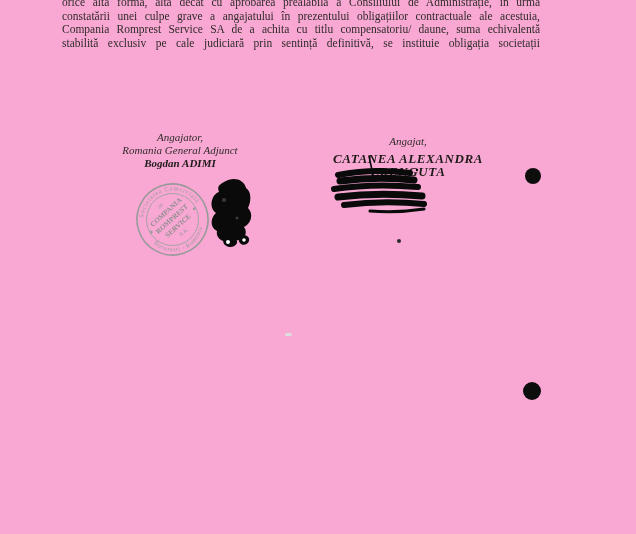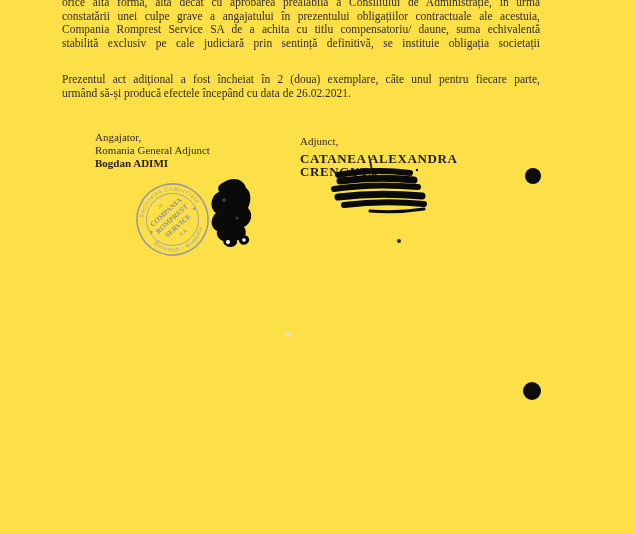--- a/index.html
+++ b/index.html
@@ -1,41 +1,43 @@
 <!DOCTYPE html>
 <html><head>
 <meta charset="utf-8">
 <style>
   html,body{margin:0;padding:0;background:#ffffff;}
   .page{
     position:relative;
     width:636px;height:534px;
-    background:#fde047;
+    background:#f9a8d4;
     overflow:hidden;
     font-family:"Liberation Serif", serif;
     color:#2f2b28;
   }
   .textblock{
     position:absolute;
     left:62px;width:478px;
     font-size:11.5px;
     line-height:13.6px;
   }
   .jline{
     text-align:justify;
     text-align-last:justify;
     white-space:normal;
   }
   .jline.lastline{text-align-last:left;}
   .para1{top:-4px;}
   .para2{top:73px;}
   .sigblock{
     position:absolute;
+    text-align:center;
     font-size:11px;
     line-height:13.2px;
+    font-style:italic;
   }
   .sig-left{left:95px;top:131px;width:170px;}
   .sig-right{left:300px;top:135px;width:216px;}
   .sig-name{
     font-weight:bold;
     color:#1d1a17;
   }
   .sig-right .sig-name{
     margin-top:4px;
     letter-spacing:0.6px;
@@ -69,33 +71,29 @@
 
 <div class="page">
 
   <div class="textblock para1">
     <div class="jline">orice altă formă, alta decât cu aprobarea prealabilă a Consiliului de Administrație, în urma</div>
     <div class="jline">constatării unei culpe grave a angajatului în prezentului obligațiilor contractuale ale acestuia,</div>
     <div class="jline">Compania Romprest Service SA de a achita cu titlu compensatoriu/ daune, suma echivalentă</div>
     <div class="jline">stabilită exclusiv pe cale judiciară prin sentință definitivă, se instituie obligația societații</div>
   </div>
 
-  <div class="textblock para2">
-    <div class="jline">Prezentul act adițional a fost încheiat în 2 (doua) exemplare, câte unul pentru fiecare parte,</div>
-    <div class="jline lastline">urmând să-și producă efectele începând cu data de 26.02.2021.</div>
-  </div>
 
   <div class="sigblock sig-left">
     <div>Angajator,</div>
     <div>Romania General Adjunct</div>
     <div class="sig-name">Bogdan ADIMI</div>
   </div>
 
   <div class="sigblock sig-right">
-    <div>Adjunct,</div>
+    <div>Angajat,</div>
     <div class="sig-name">CATANEA ALEXANDRA CRENGUTA</div>
   </div>
 
   <svg class="stamp" viewBox="0 0 77 77">
     <g transform="rotate(-18 38.5 38.5)">
       <circle cx="38.5" cy="38.5" r="35.5" fill="none" stroke="#9a9a9a" stroke-width="1.6"></circle>
       <circle cx="38.5" cy="38.5" r="26" fill="none" stroke="#a2a2a2" stroke-width="0.9"></circle>
       <path id="arcTop" d="M 9.5,38.5 A 29,29 0 1 1 67.5,38.5" fill="none"></path>
       <path id="arcBottom" d="M 9.5,41.5 A 29,29 0 0 0 67.5,41.5" fill="none"></path>
       <text font-size="6.2" fill="#9a9a9a" font-family="Liberation Serif, serif" letter-spacing="0.8">

